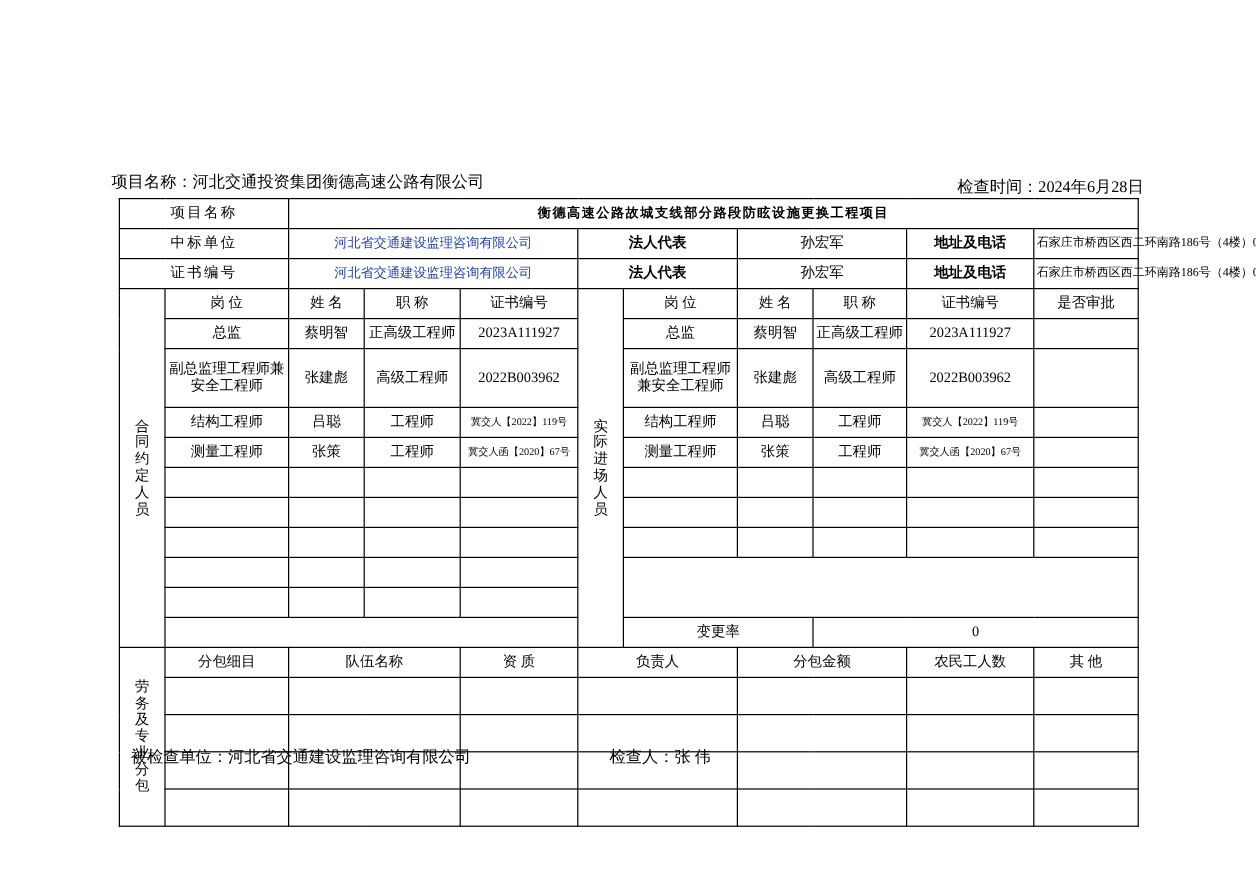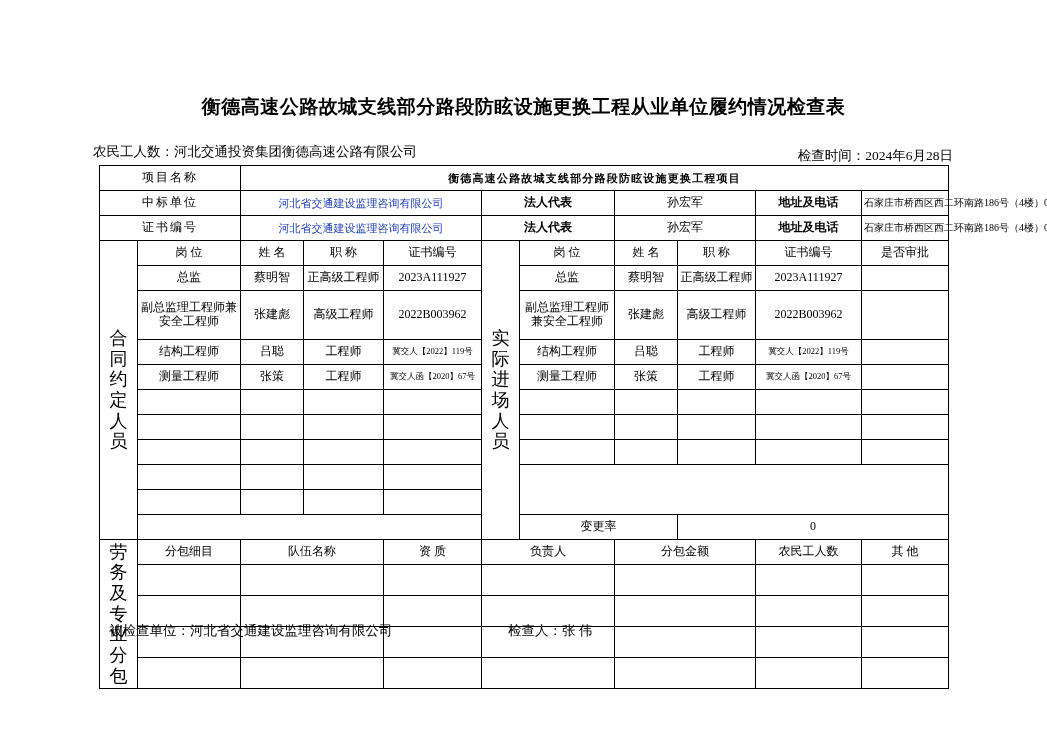--- a/index.html
+++ b/index.html
@@ -72,21 +72,21 @@
     color: #1F3FAF;
     font-size: 11px;
   }
   .small {
     font-size: 10px;
   }
   .tiny {
     font-size: 8.5px;
   }
   .vtext {
-    font-size: 18px;
+    font-size: 12px;
     line-height: 1.18;
     letter-spacing: 0.5px;
   }
   .bold {
     font-weight: bold;
   }
   .proj-name {
     font-weight: bold;
     letter-spacing: 1.2px;
     font-size: 11px;
@@ -114,25 +114,24 @@
     top: 0;
     white-space: nowrap;
   }
   .nowrap { white-space: nowrap; }
 </style>
 </head>
 <body>
 
 <div class="page">
 
-  <div class="doc-title">衡德高速公路故城支线部分路段防眩设施更换工程从业单位履约情况检查表</div>
 
   <div class="meta-row">
     <div class="meta-left">
-      <span>农民工人数：</span><span>河北交通投资集团衡德高速公路有限公司</span>
+      <span>项目名称：</span><span>河北交通投资集团衡德高速公路有限公司</span>
     </div>
     <div class="meta-right">
       <span>检查时间：</span><span>2024年6月28日</span>
     </div>
   </div>
 
   <table class="main">
     <colgroup>
       <col style="width:38px">
       <col style="width:103px">

